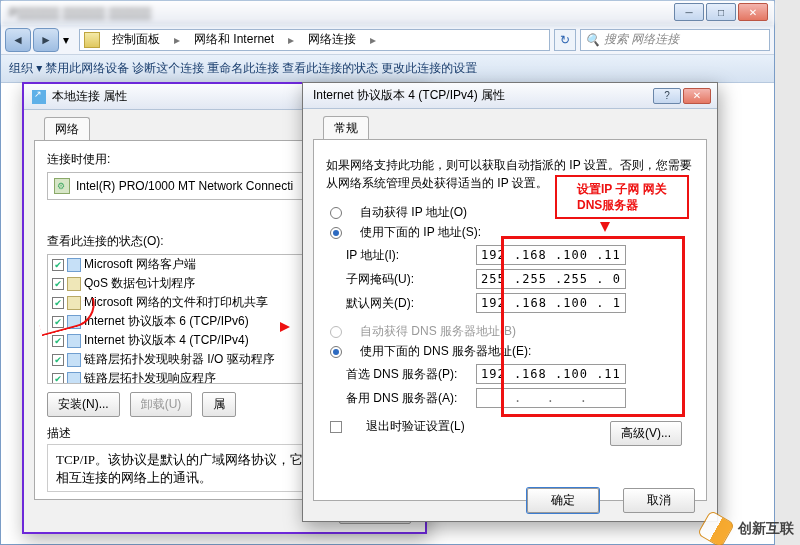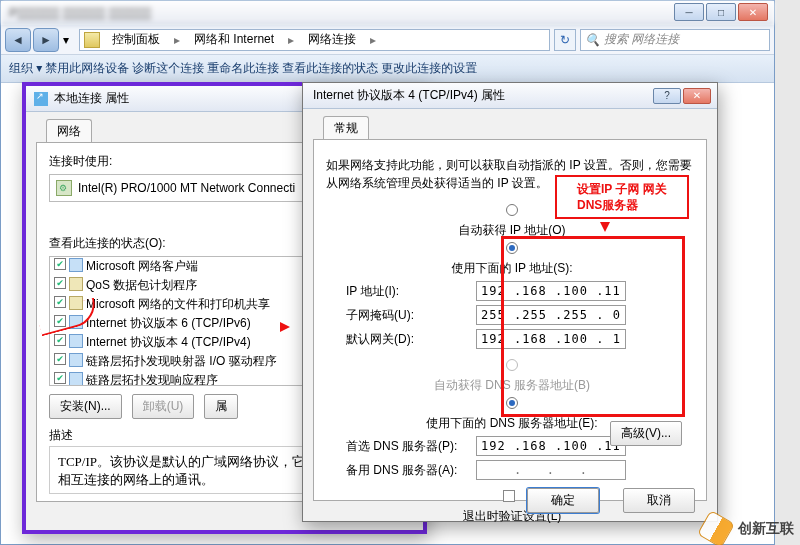--- a/index.html
+++ b/index.html
@@ -13,37 +13,37 @@
 .nav-btn { width: 26px; height: 24px; border-radius: 4px; background: linear-gradient(#cfe0f4,#9ebde2); border:1px solid #6f95c2; display:flex;align-items:center;justify-content:center;color:#345; }
 .drop-hint { width: 12px; }
 .addr-field { flex: 1; height: 22px; background:#fff; border:1px solid #9fb6d1; display:flex; align-items:center; padding:0 4px; gap:12px; }
 .addr-icon { width:16px; height:16px; background: linear-gradient(#f4e9a6,#e0c85f); border:1px solid #bfa53f; }
 .addr-arrow { color:#777; margin: 0 2px; }
 .refresh-btn { width:22px;height:22px;border:1px solid #9fb6d1;background:#eef3fa;display:flex;align-items:center;justify-content:center;color:#2a62b0; }
 .search-field { width: 190px; height:22px; background:#fff; border:1px solid #9fb6d1; display:flex; align-items:center; padding:0 4px; color:#888; gap:4px; font-style: italic;}
 .toolbar2 { height: 28px; background: linear-gradient(#e8f0fa,#d5e2f1); display:flex; align-items:center; padding: 0 8px; gap: 3px; color:#1a3e6e; border-bottom:1px solid #b6c8de; }
 
 
-.lac { position:absolute; top:82px; left:22px; width:405px; height:452px; background:#f1f1f1; border:4px solid #6d28d9; box-shadow: 2px 6px 18px rgba(0,0,0,.3); }
+.lac { position:absolute; top:82px; left:22px; width:405px; height:452px; background:#f1f1f1; border:2px solid #6d28d9; box-shadow: 2px 6px 18px rgba(0,0,0,.3); }
 .lac-title { height:26px; background: linear-gradient(#fbfcfe,#e2e8f3); display:flex; align-items:center; padding:0 8px; gap:6px; border-bottom:1px solid #b4c4d8; }
 .lac-icon { width:14px; height:14px; background:#5fb0e8; position:relative; }
 .lac-icon:before { content:"↗"; position:absolute; font-size:9px; color:#fff; left:2px; top:-1px;}
 .lac-body { padding: 6px 10px; }
 .tab-head { display:flex;padding-left:10px; }
 .tab { padding: 3px 10px; border:1px solid #aaa; border-bottom:none; background:#f9f9f9; border-radius:3px 3px 0 0; position:relative; top:1px; }
 .tab-content { border:1px solid #aaa; background:#fff; padding:10px 12px 12px; height: 360px; position:relative; }
 .group-label { margin-bottom:4px; }
 .adapter-box { border:1px solid #bbb; background:#fff; padding:4px 6px; display:flex; align-items:center; gap:6px; height: 28px; }
 .adapter-ic { width:16px;height:16px;background:#d7e6c7;border:1px solid #8aa968; }
 .adapter-ic:before{content:"⚙"; font-size:9px; color:#4a6; position:relative; top:-1px; left:2px;}
 .cfg-btn { float:right; padding:2px 10px; border:1px solid #999; background:linear-gradient(#fff,#e6e6e6); border-radius:2px; margin-top:4px; }
 .clear { clear:both; }
 .items-label { margin-top: 6px; }
 .items-box { margin-top:4px; border:1px solid #bbb; height:130px; overflow:hidden; background:#fff; font-family: "SimSun", monospace; font-size:13px; }
-.item-row { display:flex; padding:1px 4px; gap:3px; white-space:nowrap; }
+.item-row { display:flex; align-items:center; padding:1px 4px; gap:3px; white-space:nowrap; }
 .chk { width:12px;height:12px;border:1px solid #7a7a7a;background:#fff;display:inline-flex;align-items:center;justify-content:center;font-size:9px;color:#2b7; }
 .chk:before { content:"✔"; }
 .ii { width:14px; height:14px; background:#efe7b8; border:1px solid #b8a864; display:inline-block; }
 .ii.blue { background:#c6e0f7; border-color:#6f9ed0; }
 .row-btns { display:flex; gap:10px; margin-top:8px; }
 .sbtn { padding:3px 10px; border:1px solid #999; background:linear-gradient(#fff,#e6e6e6); border-radius:2px; }
 .sbtn.dis { color:#999; }
 .desc-box { margin-top:8px; }
 .desc-frame { border:1px solid #ccc; margin-top:2px; padding:6px 8px; height:48px; font-family:"SimSun"; font-size:13px; }
 .ok-cancel { position:absolute; bottom:8px; right:14px; display:flex; gap:24px; }
@@ -52,21 +52,21 @@
 
 .ipv4 { position:absolute; top:82px; left:302px; width:416px; height:440px; background:#f1f1f1; border:1px solid #777; box-shadow: 2px 6px 18px rgba(0,0,0,.35); }
 .ipv4-title { height:26px; background: linear-gradient(#fbfcfe,#e2e8f3); display:flex; align-items:center; padding:0 6px 0 10px; border-bottom:1px solid #b4c4d8; justify-content:space-between; }
 .ipv4-ttl { display:flex; gap:6px; align-items:center; }
 .winbtns { display:flex; gap:2px;}
 .winbtn { width:28px;height:16px;border:1px solid #6a86a9;background:linear-gradient(#e5eefb,#c5d7ef);border-radius:2px;display:flex;align-items:center;justify-content:center;color:#345;font-size:10px;}
 .winbtn.red { background:linear-gradient(#f3b4ad,#e47763); color:#fff; border-color:#b54; }
 .ipv4-body { padding: 6px 10px; position:relative; height: calc(100% - 26px); }
 .ipv4 .tab-content { height: 362px; }
 .help-text { margin: 6px 0 12px; line-height:1.5; }
-.radio-row { display:flex; align-items:center; gap:6px; margin: 3px 0 3px 4px; flex-direction: column; }
+.radio-row { display:flex; align-items:center; gap:18px; margin: 3px 0 3px 4px; }
 .radio { width:12px;height:12px;border:1px solid #777;border-radius:50%;background:#fff;display:inline-flex;align-items:center;justify-content:center; }
 .radio.sel:before { content:""; width:6px;height:6px;border-radius:50%;background:#2d6ac0; }
 .radio.dis { border-color:#bbb; }
 .field-grid { margin: 4px 0 10px 20px; }
 .field-row { display:flex; align-items:center; margin:4px 0; }
 .flabel { width: 130px; }
 .ip-input { width: 150px; height:20px; border:1px solid #9a9a9a; background:#fff; font-family: monospace; text-align:center; padding:0 4px; letter-spacing:1px; }
 .ip-input.blank { color:#777; }
 .chk-sq { width:12px;height:12px;border:1px solid #888;background:#fff;display:inline-block;margin-right:6px; }
 .adv-btn { position:absolute; bottom:54px; right:24px; }

